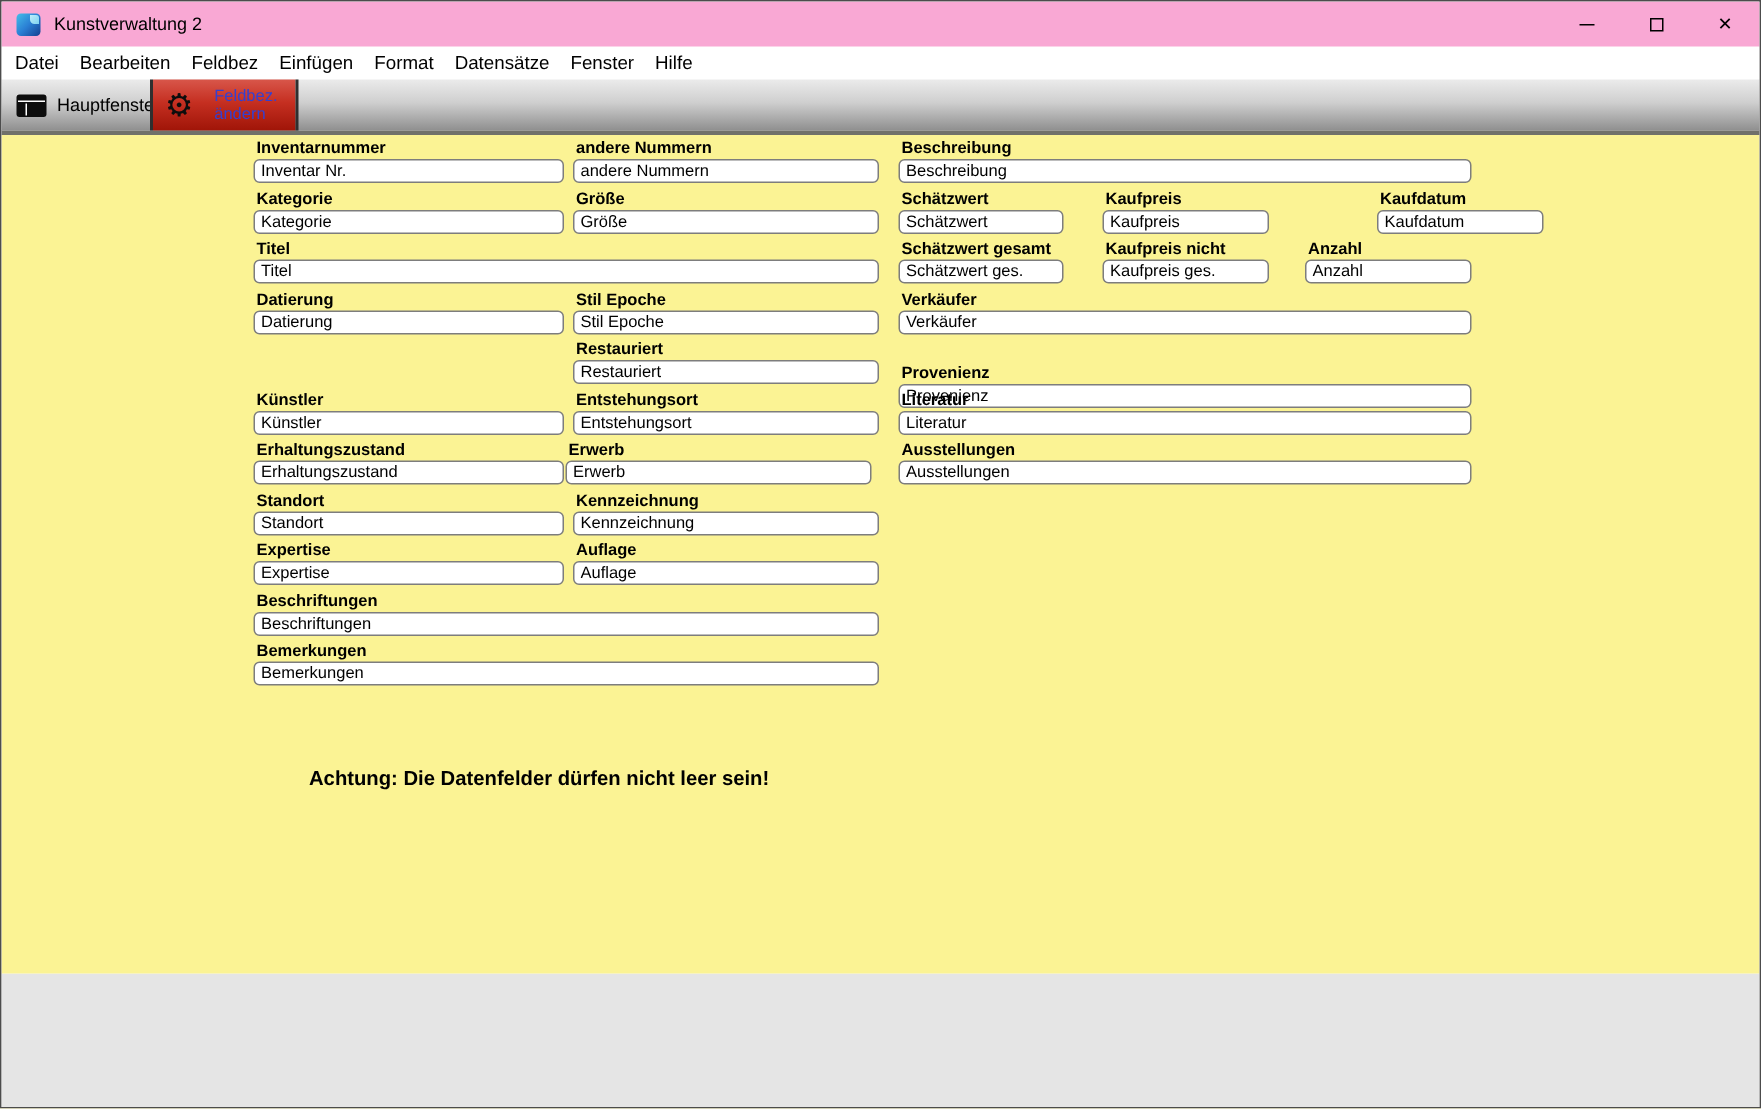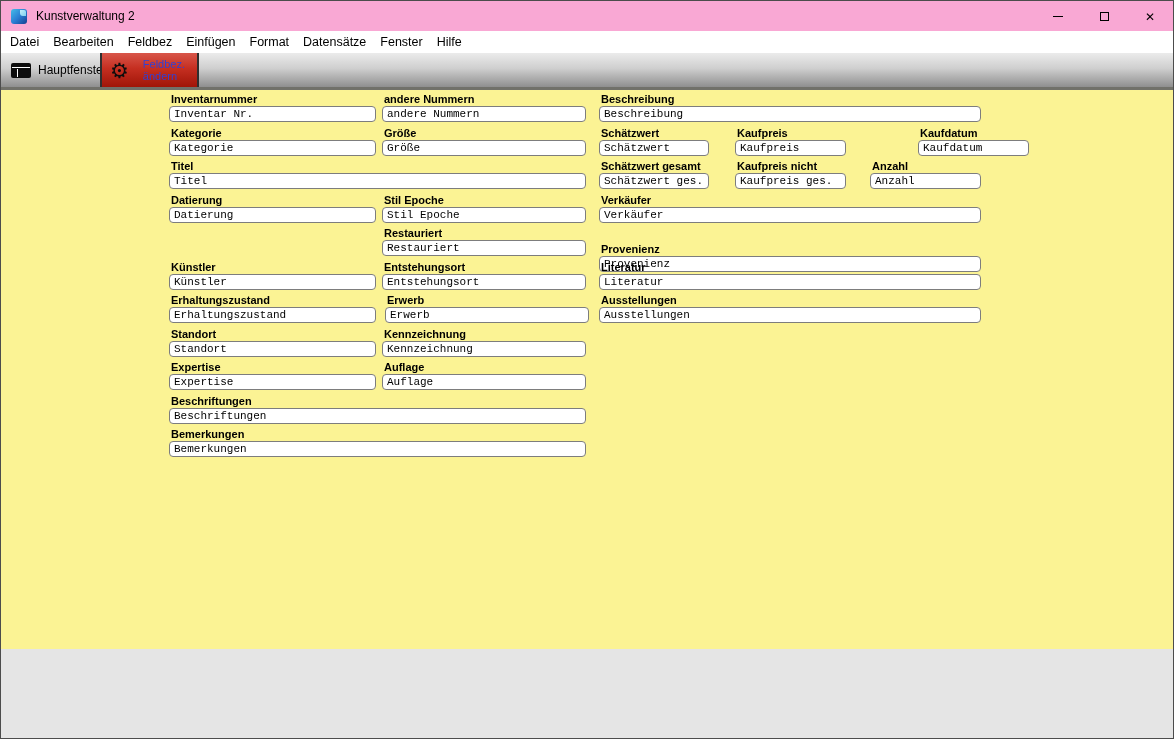--- a/index.html
+++ b/index.html
@@ -70,21 +70,21 @@
     position: relative; height: 559px; background: #fbf394; width: 100%;
   }
   .fld { position: absolute; }
   .lbl {
     font-size: 11px; font-weight: bold; color: #000;
     line-height: 12px; margin: 0 0 1px 2px; white-space: nowrap;
   }
   .inp {
     display: block; width: 100%; height: 16px;
     border: 1px solid #7d7d7d; border-radius: 4px;
-    background: #ffffff; font-family: Liberation Mono, monospace;
+    background: #ffffff; font-family: Liberation Sans, sans-serif;
     font-size: 11px; color: #000; padding: 0 4px; outline: none;
   }
   .warning {
     position: absolute; left: 205px; top: 421px;
     font-size: 13.5px; font-weight: bold; color: #000; white-space: nowrap;
   }
 
   
   .footer { height: 89px; background: #e5e5e5; }
 </style>
@@ -193,21 +193,21 @@
       <input class="inp" value="Stil Epoche" style="">
     </div>
     <div class="fld" style="left:381px;top:137px;width:204px">
       <div class="lbl">Restauriert</div>
       <input class="inp" value="Restauriert" style="">
     </div>
     <div class="fld" style="left:381px;top:171px;width:204px">
       <div class="lbl">Entstehungsort</div>
       <input class="inp" value="Entstehungsort" style="">
     </div>
-    <div class="fld" style="left:384px;top:204px;width:204px">
+    <div class="fld" style="left:376px;top:204px;width:204px">
       <div class="lbl">Erwerb</div>
       <input class="inp" value="Erwerb" style="">
     </div>
     <div class="fld" style="left:381px;top:238px;width:204px">
       <div class="lbl">Kennzeichnung</div>
       <input class="inp" value="Kennzeichnung" style="">
     </div>
     <div class="fld" style="left:381px;top:271px;width:204px">
       <div class="lbl">Auflage</div>
       <input class="inp" value="Auflage" style="">
@@ -251,17 +251,18 @@
     </div>
     <div class="fld" style="left:598px;top:171px;width:382px">
       <div class="lbl">Literatur</div>
       <input class="inp" value="Literatur" style="">
     </div>
     <div class="fld" style="left:598px;top:204px;width:382px">
       <div class="lbl">Ausstellungen</div>
       <input class="inp" value="Ausstellungen" style="">
     </div>
 
+    <div class="warning">Achtung: Die Datenfelder dürfen nicht leer sein!</div>
   </div>
 
   <div class="footer"></div>
 
 </div>
 
 </body></html>

